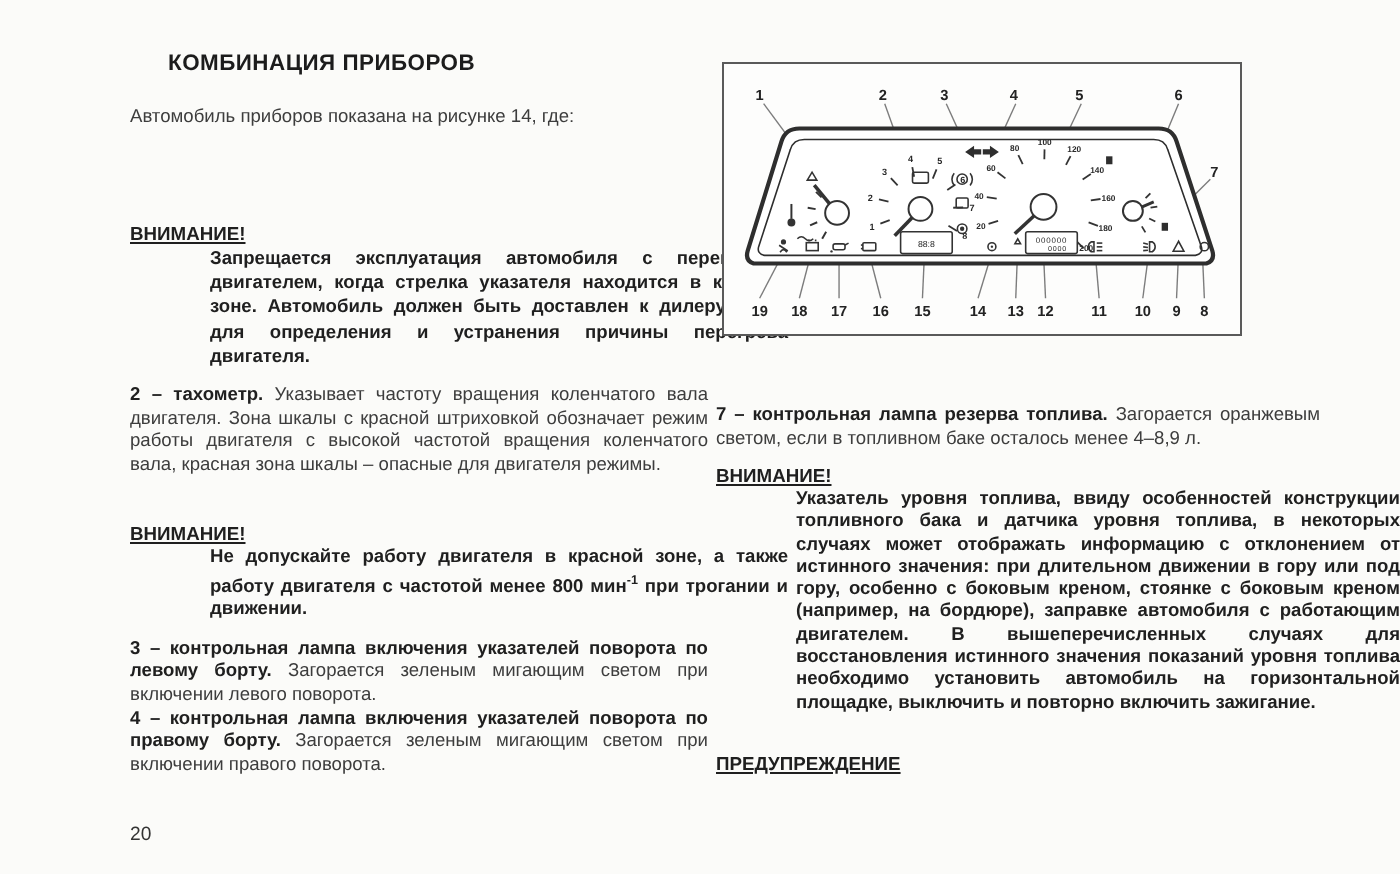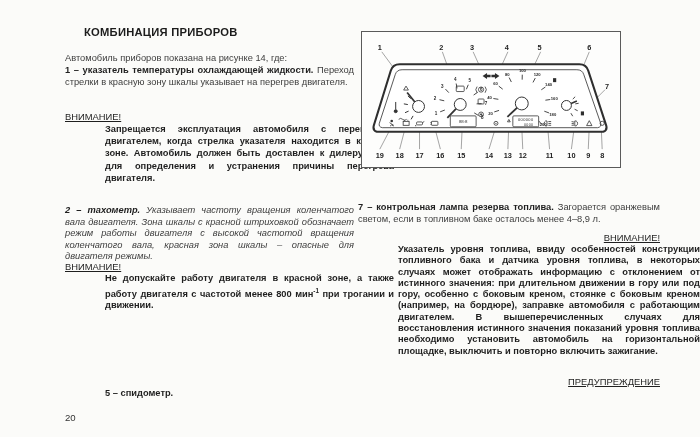--- a/index.html
+++ b/index.html
@@ -15,21 +15,21 @@
     font-size:11.2px; font-weight:bold; letter-spacing:.25px; color:#1c1c1c; margin:0;padding-left:19px;
   }
   .para {
     position:absolute; left:65px; width:289px; margin:0;
     font-size:9.3px; line-height:11.9px; text-align:justify; color:#3d3d3d;
   }
   .para b { color:#1f1f1f; }
   .bold { font-weight:bold; color:#1f1f1f;margin-left:40px; }
   .wtitle {
     position:absolute; left:65px; margin:0;
-    font-size:9.4px; font-weight:normal; text-decoration:underline; color:#1f1f1f;text-align:right;
+    font-size:9.4px; font-weight:bold; text-decoration:underline; color:#1f1f1f;
   }
   .rcol { left:358px !important; width:302px !important; }
   .sup { vertical-align:super; font-size:6.3px; font-weight:bold; }
   .figframe {
     position:absolute; left:361px; top:31px; width:260px; height:137px;
     border:1px solid #5a5a5a; background:#fdfdfc; box-sizing:border-box;
   }
   .figframe svg { display:block; width:100%; height:100%; }
   .caption {
     position:absolute; left:361px; top:181px; width:260px; margin:0;
@@ -41,33 +41,33 @@
 </style>
 </head>
 <body>
 
 <div class="page">
 
   <h1 class="title">КОМБИНАЦИЯ ПРИБОРОВ</h1>
 
   <p class="para" style="top:53px;">Автомобиль приборов показана на рисунке 14, где:</p>
 
-  <p class="para" style="top:65px;"><b>1 – указатель температуры охлаждающей жидкости.</b><span> Переход стрелки в красную зону шкалы указывает на перегрев двигателя.</span></p>
 
   <p class="wtitle" style="top:111px;">ВНИМАНИЕ!</p>
   <p class="para bold" style="top:123px; line-height:12.2px;">Запрещается эксплуатация автомобиля с перегретым двигателем, когда стрелка указателя находится в красной зоне. Автомобиль должен быть доставлен к дилеру LADA для определения и устранения причины перегрева двигателя.</p>
 
-  <p class="para" style="top:205px; line-height:11.6px;font-style:italic;"><b>2 – тахометр.</b><span> Указывает частоту вращения коленчатого вала двигателя. Зона шкалы с красной штриховкой обозначает режим работы двигателя с высокой частотой вращения коленчатого вала, красная зона шкалы – опасные для двигателя режимы.</span></p>
+  <p class="para" style="top:192px; line-height:11.6px;"><b>2 – тахометр.</b><span> Указывает частоту вращения коленчатого вала двигателя. Зона шкалы с красной штриховкой обозначает режим работы двигателя с высокой частотой вращения коленчатого вала, красная зона шкалы – опасные для двигателя режимы.</span></p>
 
   <p class="wtitle" style="top:261px;">ВНИМАНИЕ!</p>
   <p class="para bold" style="top:273px; line-height:11.6px;"><span>Не допускайте работу двигателя в красной зоне, а также работу двигателя с частотой менее 800 мин</span><span class="sup">-1</span><span> при трогании и движении.</span></p>
 
-
-
-  <p class="para bold" style="top:388px;">5 – спидометр.</p>
+  <p class="para" style="top:319px; line-height:11.4px;"><b>3 – контрольная лампа включения указателей поворота по левому борту.</b><span> Загорается зеленым мигающим светом при включении левого поворота.</span></p>
+
+  <p class="para" style="top:354px; line-height:11.4px;"><b>4 – контрольная лампа включения указателей поворота по правому борту.</b><span> Загорается зеленым мигающим светом при включении правого поворота.</span></p>
+
 
   <p class="pageno">20</p>
 
   <div class="figframe">
     <svg viewBox="0 0 258 136">
 
       <g stroke="#7c7c7c" stroke-width="0.7">
         <line x1="19" y1="20" x2="53" y2="66"></line>
         <line x1="80" y1="20" x2="95" y2="62"></line>
         <line x1="111" y1="20" x2="121" y2="42"></line>

